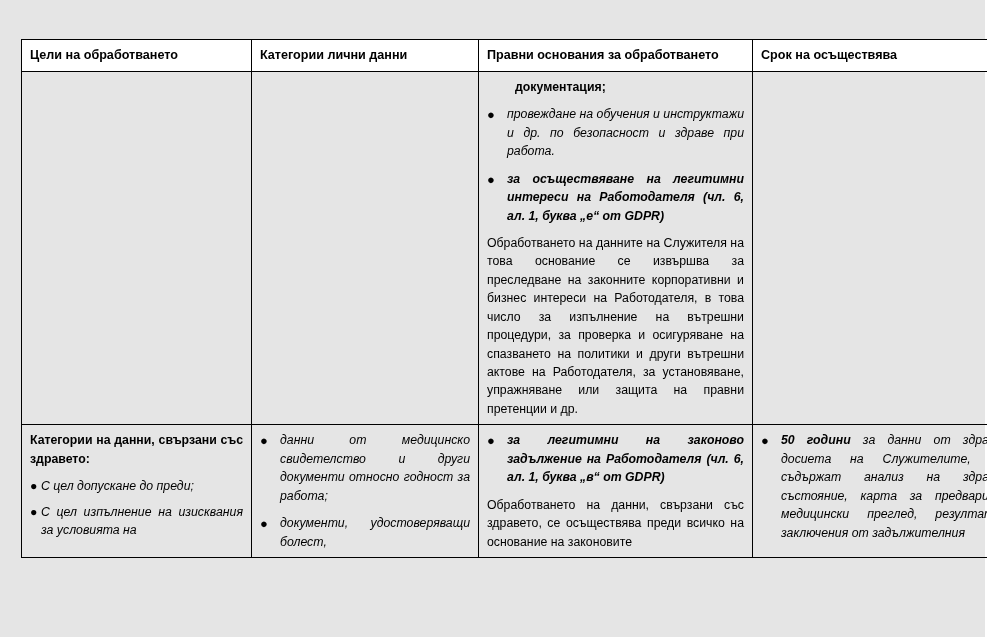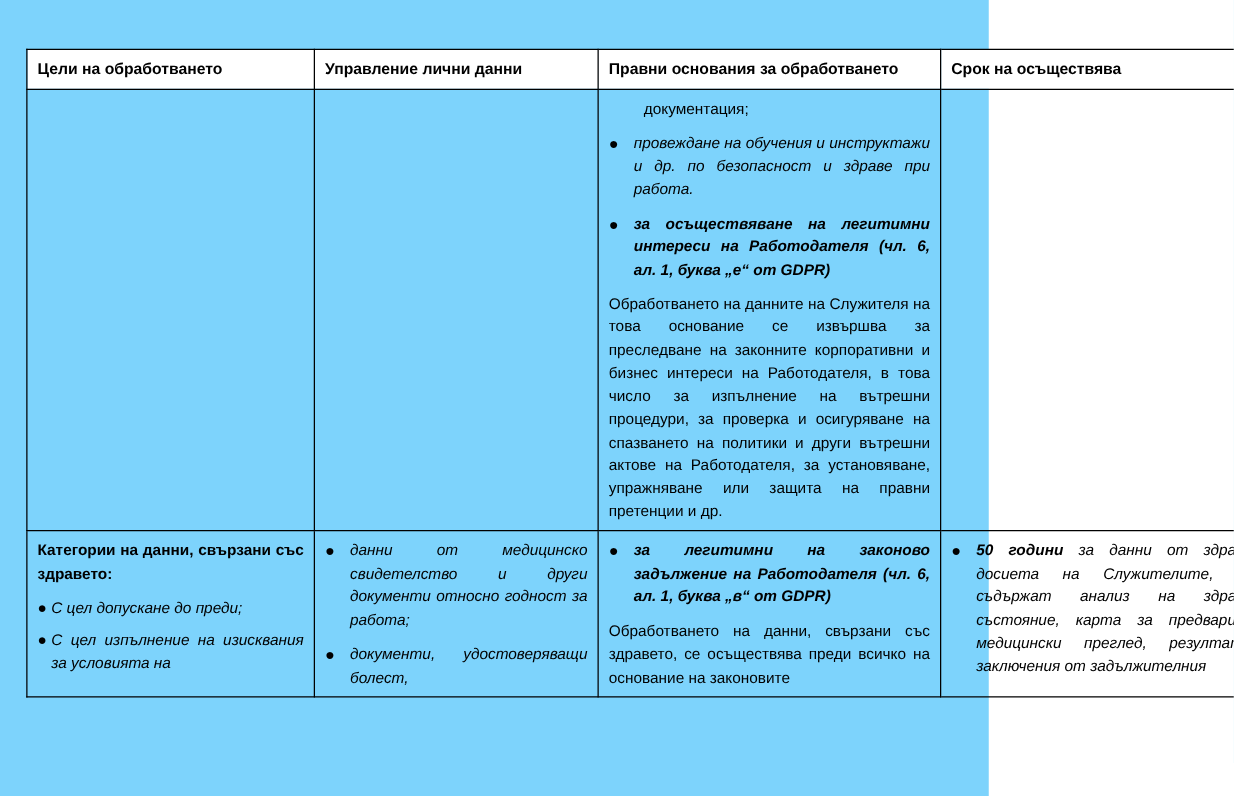--- a/index.html
+++ b/index.html
@@ -9,23 +9,23 @@
   }
   body {
     width: 987px;
     height: 637px;
     font-family: "Liberation Sans", sans-serif;
     color: #000000;
     overflow: hidden;
   }
   .page {
     position: relative;
-    width: 791px;
+    width: 985px;
     height: 637px;
-    background: #7dd3fc;
+    background: #e5e5e5;
   }
   table.doc-table {
     position: absolute;
     left: 21px;
     top: 39px;
     width: 945px;
     border-collapse: collapse;
     table-layout: fixed;
   }
   table.doc-table td {
@@ -92,37 +92,37 @@
 <body>
 
 <div class="page">
   <table class="doc-table">
     <thead>
       <tr>
         <td class="col1">
           <span class="hdr-text">Цели на обработването</span>
         </td>
         <td class="col2">
-          <span class="hdr-text">Управление лични данни</span>
+          <span class="hdr-text">Категории лични данни</span>
         </td>
         <td class="col3">
           <span class="hdr-text">Правни основания за обработването</span>
         </td>
         <td class="col4">
           <span class="hdr-text">Срок на осъществява</span>
         </td>
       </tr>
     </thead>
     <tbody>
 
       <tr>
         <td class="col1"></td>
         <td class="col2"></td>
         <td class="col3">
-          <p class="para" style="padding-left:28px;">документация;</p>
+          <p class="para" style="padding-left:28px;font-weight:bold;">документация;</p>
           <div class="bullet-item">
             <span class="bullet-mark big">●</span>
             <span class="bullet-body">провеждане на обучения и инструктажи и др. по безопасност и здраве при работа.</span>
           </div>
           <div class="bullet-item">
             <span class="bullet-mark big">●</span>
             <span class="bullet-body bold-italic">за осъществяване на легитимни интереси на Работодателя (чл. 6, ал. 1, буква „е“ от GDPR)</span>
           </div>
           <p class="para">Обработването на данните на Служителя на това основание се извършва за преследване на законните корпоративни и бизнес интереси на Работодателя, в това число за изпълнение на вътрешни процедури, за проверка и осигуряване на спазването на политики и други вътрешни актове на Работодателя, за установяване, упражняване или защита на правни претенции и др.</p>
         </td>

